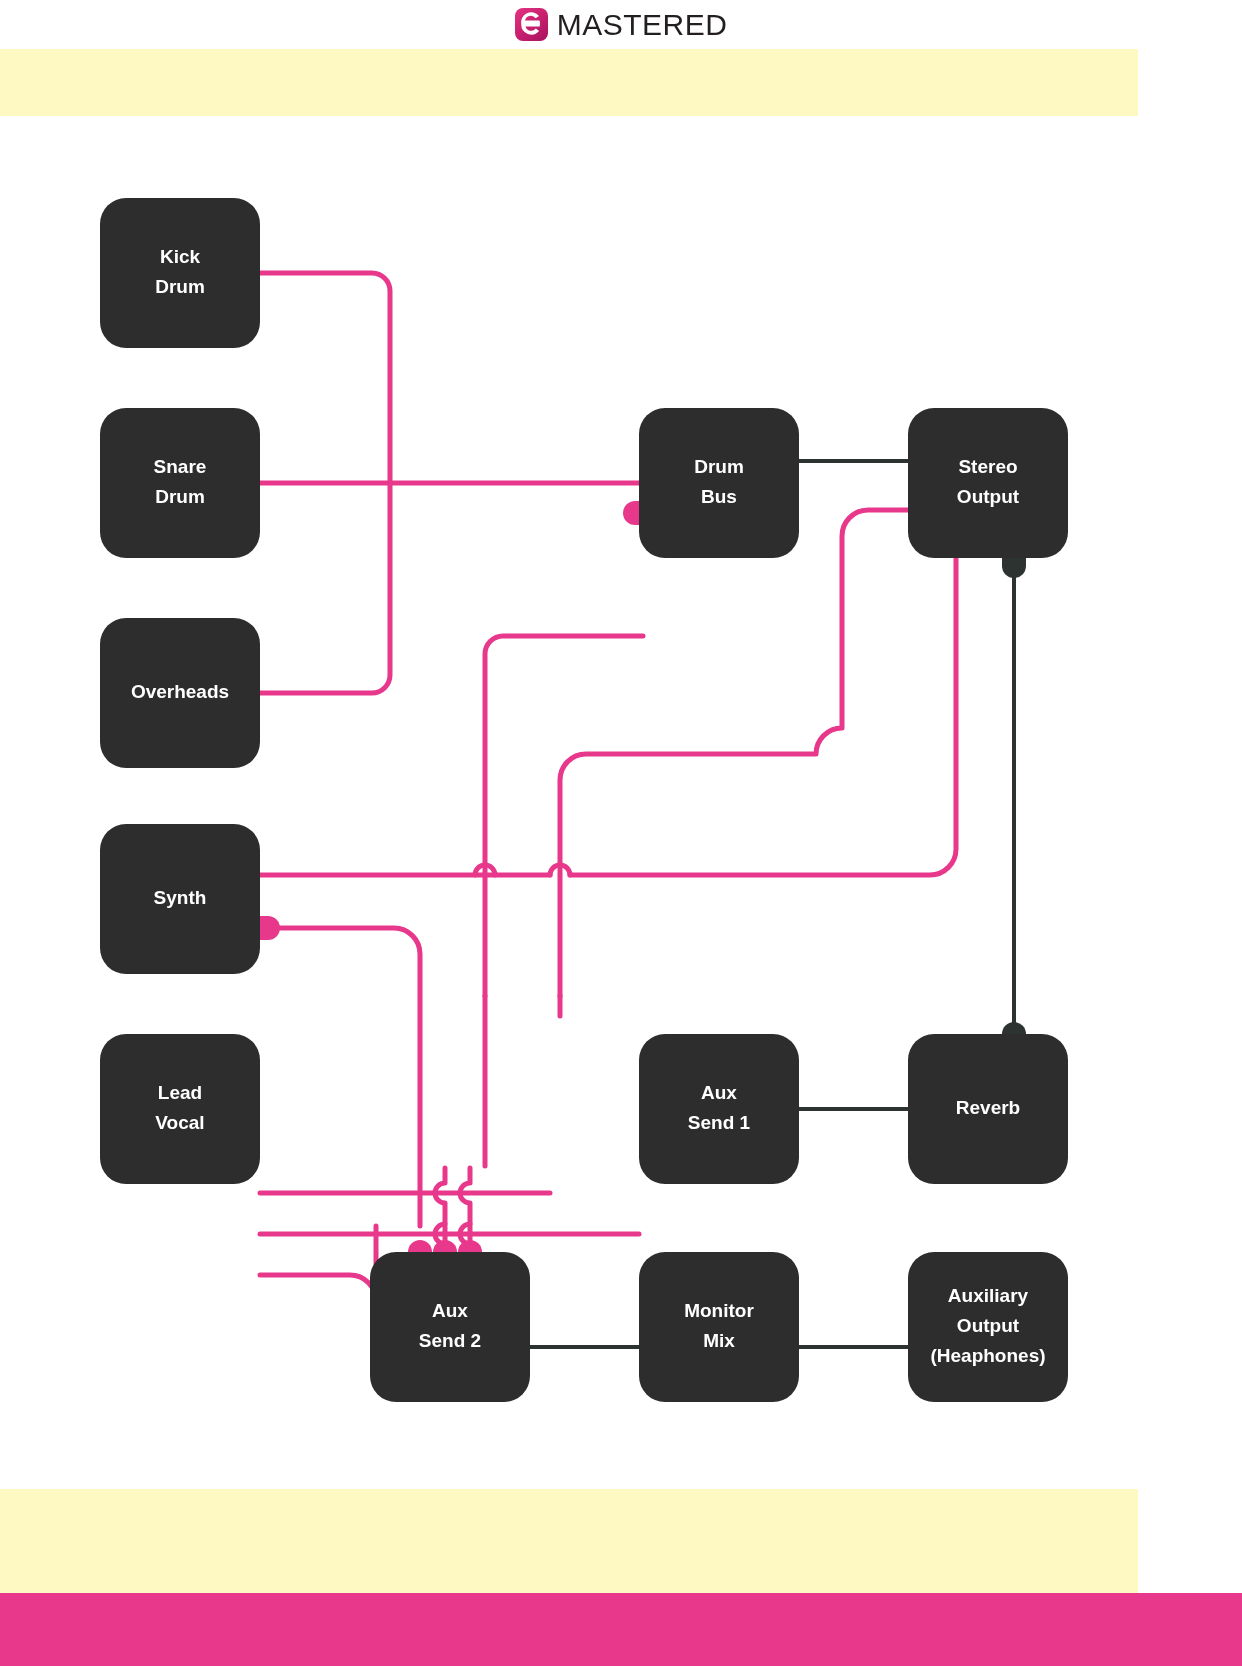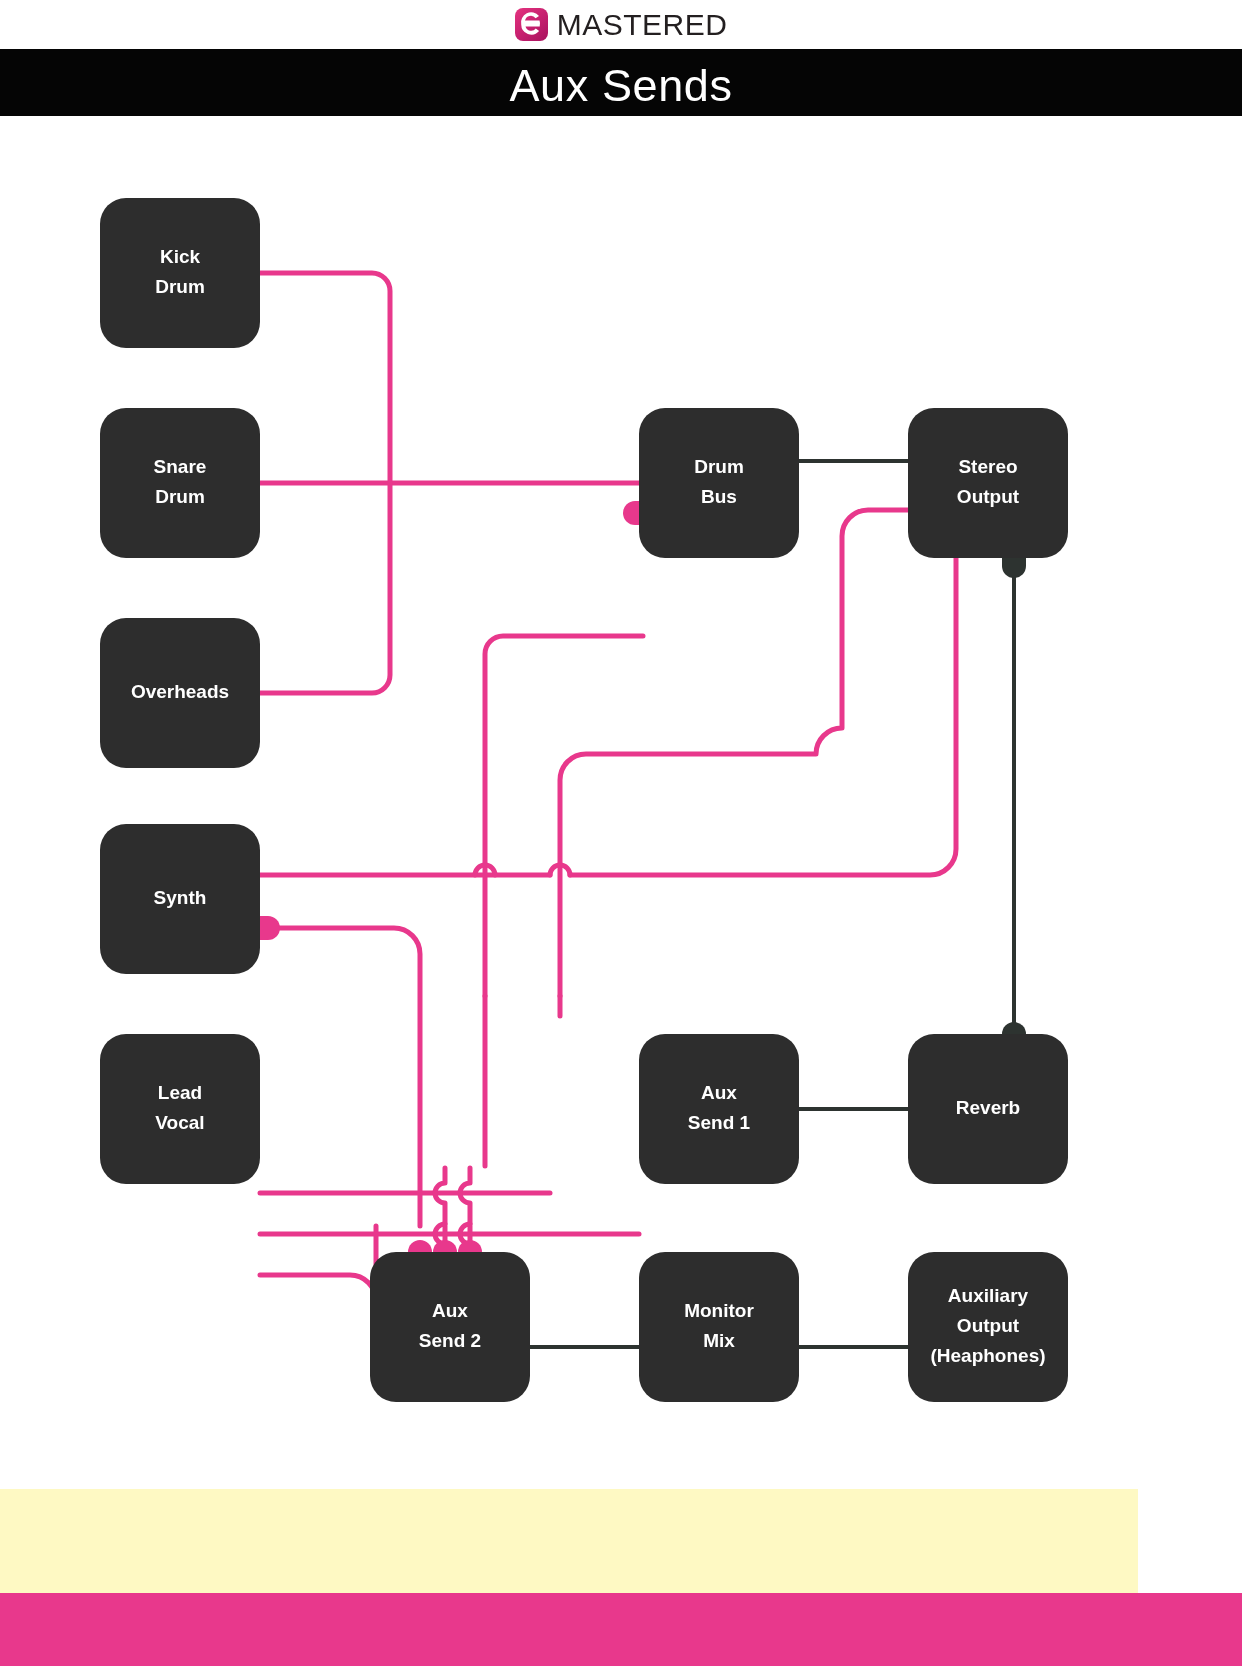--- a/index.html
+++ b/index.html
@@ -42,23 +42,20 @@
     <div class="brandwrap">
       <span class="logo-mark">
         <svg class="e-glyph" viewBox="0 0 33 33" xmlns="http://www.w3.org/2000/svg" aria-hidden="true">
           <path d="M24.5 12.6 H10.0 a5.9 5.9 0 0 1 10.6 -2.3 l3.4 -2.4 A10.2 10.2 0 0 0 6.2 16.5 a10.2 10.2 0 0 0 17.9 6.6 l-3.3 -2.5 a5.9 5.9 0 0 1 -10.3 -2.2 H24.7 a9.4 9.4 0 0 0 -0.2 -5.8 z" fill="#ffffff"></path>
         </svg>
       </span>
       <span class="brandtext">MASTERED</span>
     </div>
   </div>
 
-  <div class="titleband">
-    <h1>Aux Sends</h1>
-  </div>
 
   <div class="canvas">
     <svg id="diagram-svg" width="1242" height="1373" viewBox="0 0 1242 1373" xmlns="http://www.w3.org/2000/svg">
       <g id="links-layer">
           <path d="M 260 157 H 372 a18,18 0 0 1 18,18 V 559 a18,18 0 0 1 -18,18 H 260" fill="none" stroke="#e8388c" stroke-width="5" stroke-linecap="round" stroke-linejoin="round"></path>
           <path d="M 260 367 H 639" fill="none" stroke="#e8388c" stroke-width="5" stroke-linecap="round" stroke-linejoin="round"></path>
           <path d="M 390 367 V 367" fill="none" stroke="#e8388c" stroke-width="5" stroke-linecap="round" stroke-linejoin="round"></path>
           <path d="M 485 880 V 538 a18,18 0 0 1 18,-18 H 643" fill="none" stroke="#e8388c" stroke-width="5" stroke-linecap="round" stroke-linejoin="round"></path>
           <path d="M 560 880 V 664 a26,26 0 0 1 26,-26 H 816 a26,26 0 0 1 26,-26 V 420 a26,26 0 0 1 26,-26 H 908" fill="none" stroke="#e8388c" stroke-width="5" stroke-linecap="round" stroke-linejoin="round"></path>
           <path d="M 260 759 H 550" fill="none" stroke="#e8388c" stroke-width="5" stroke-linecap="round" stroke-linejoin="round"></path>

